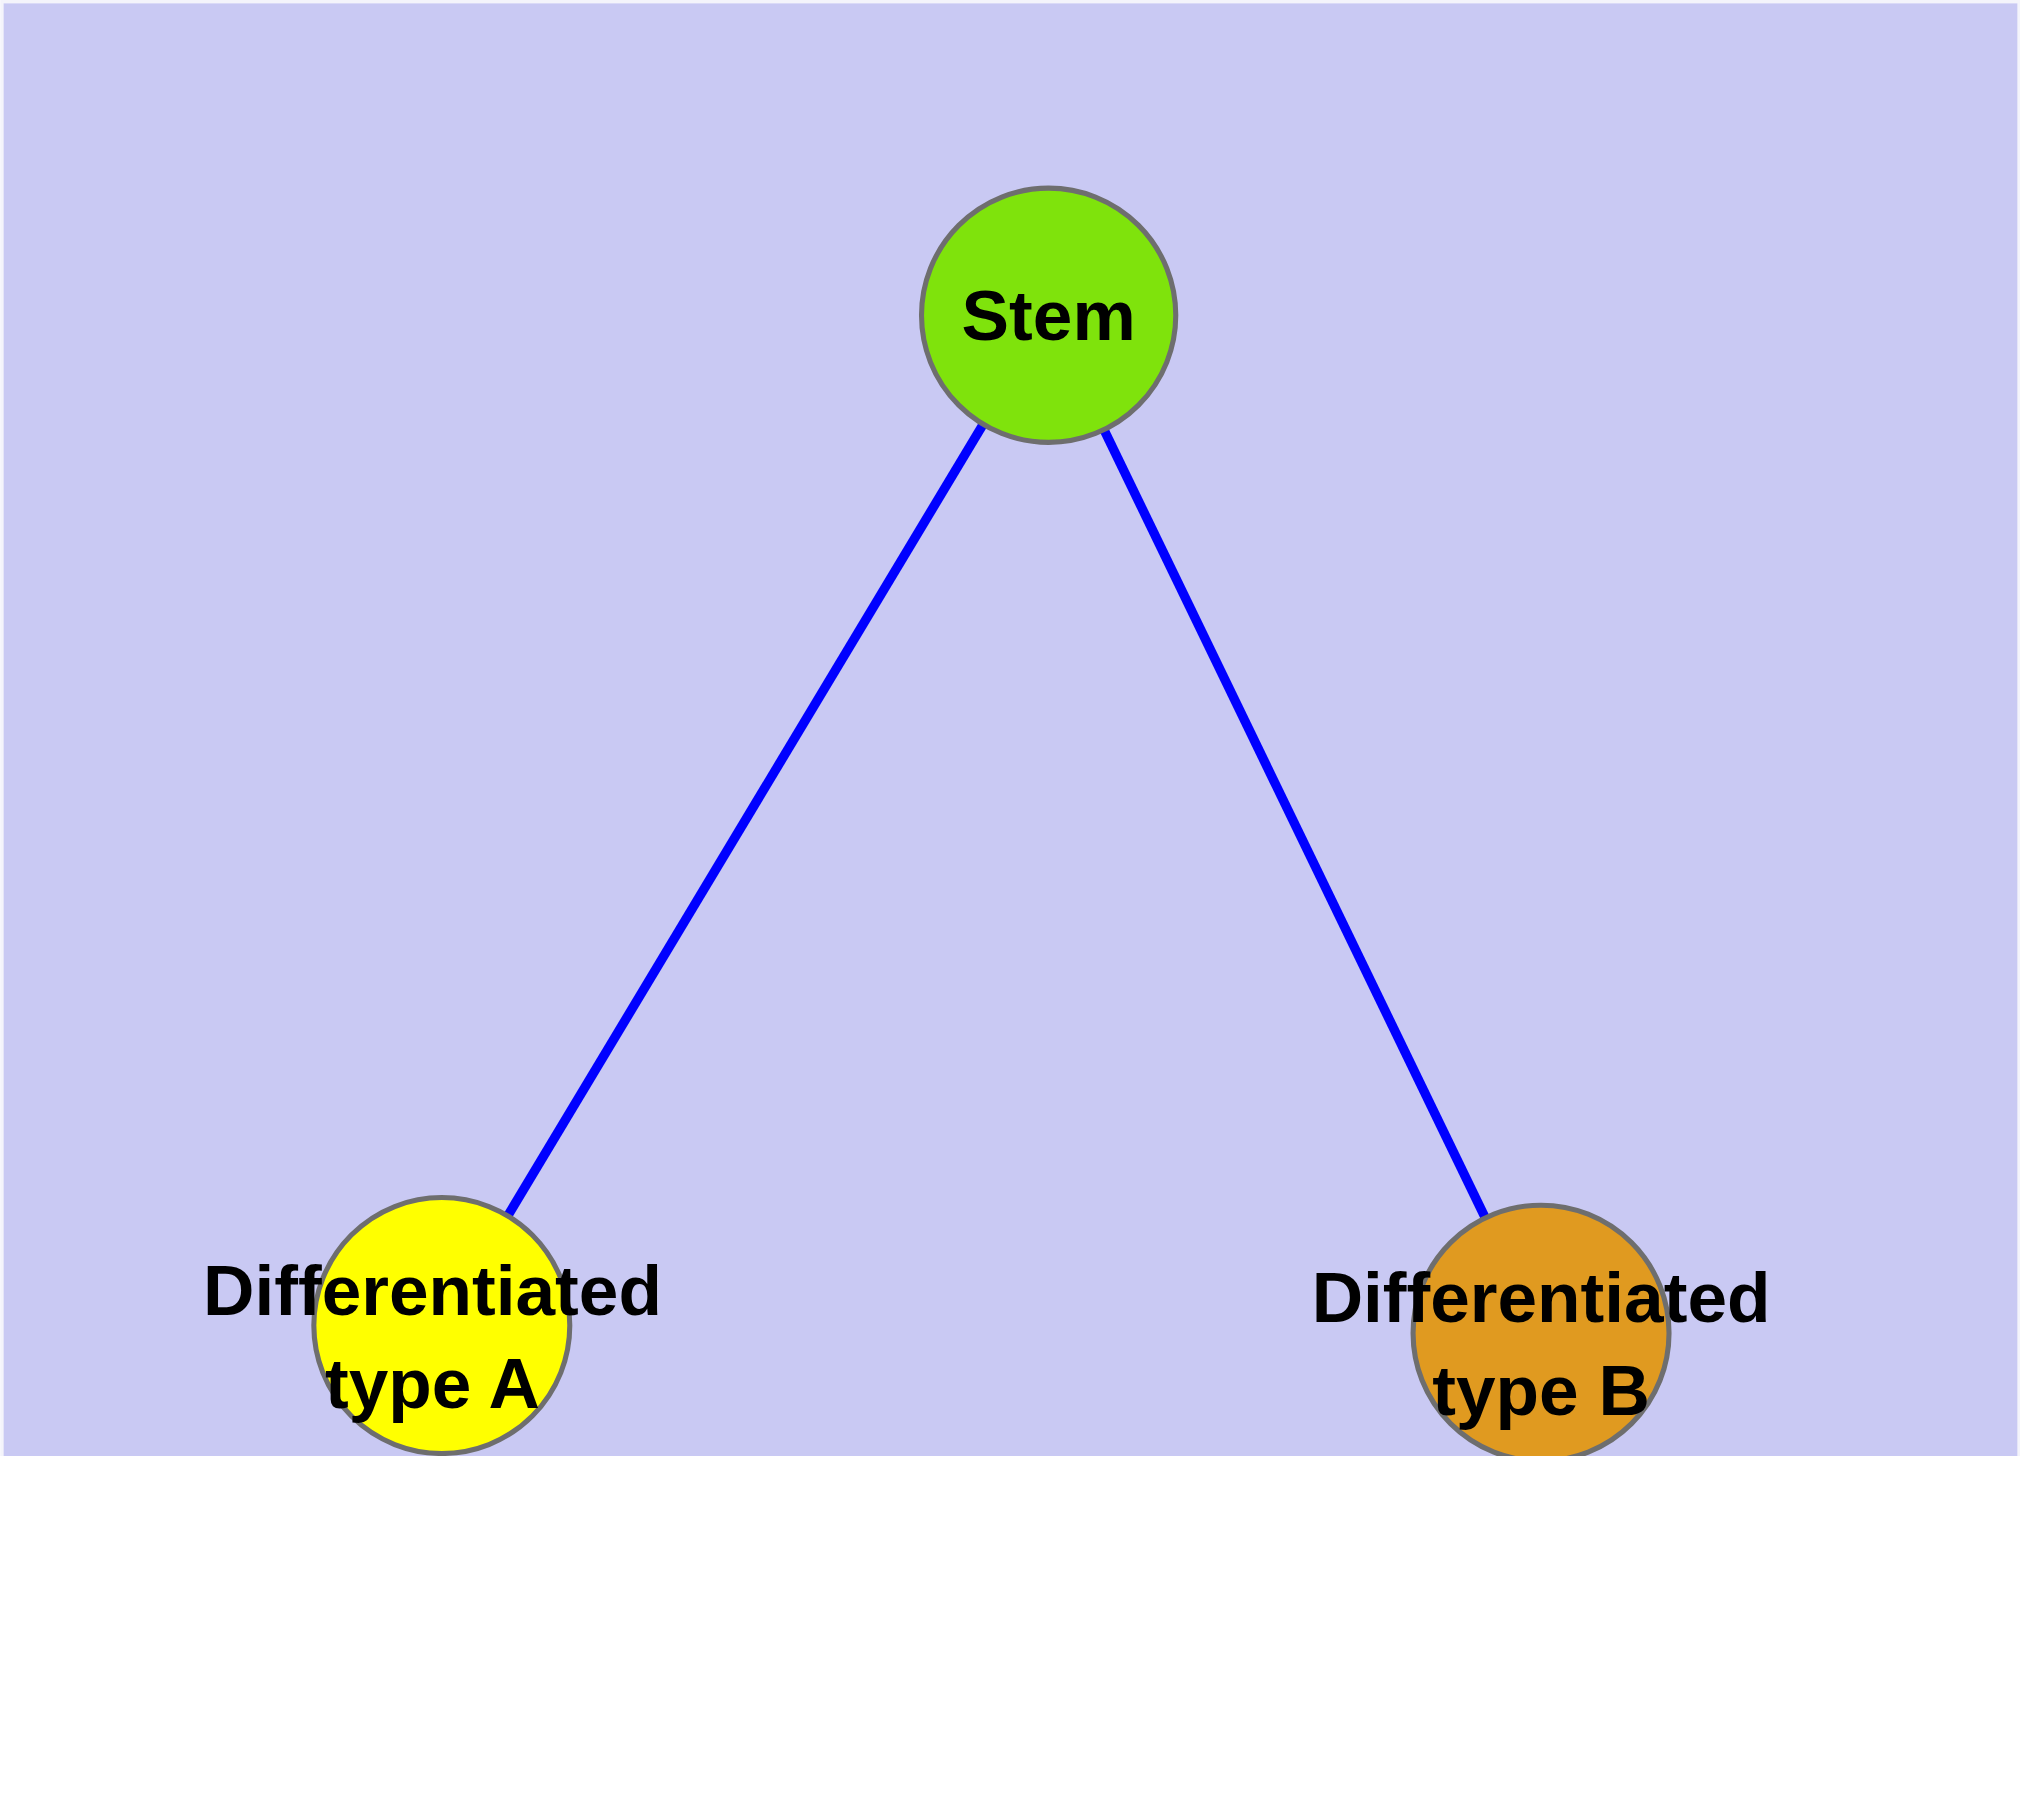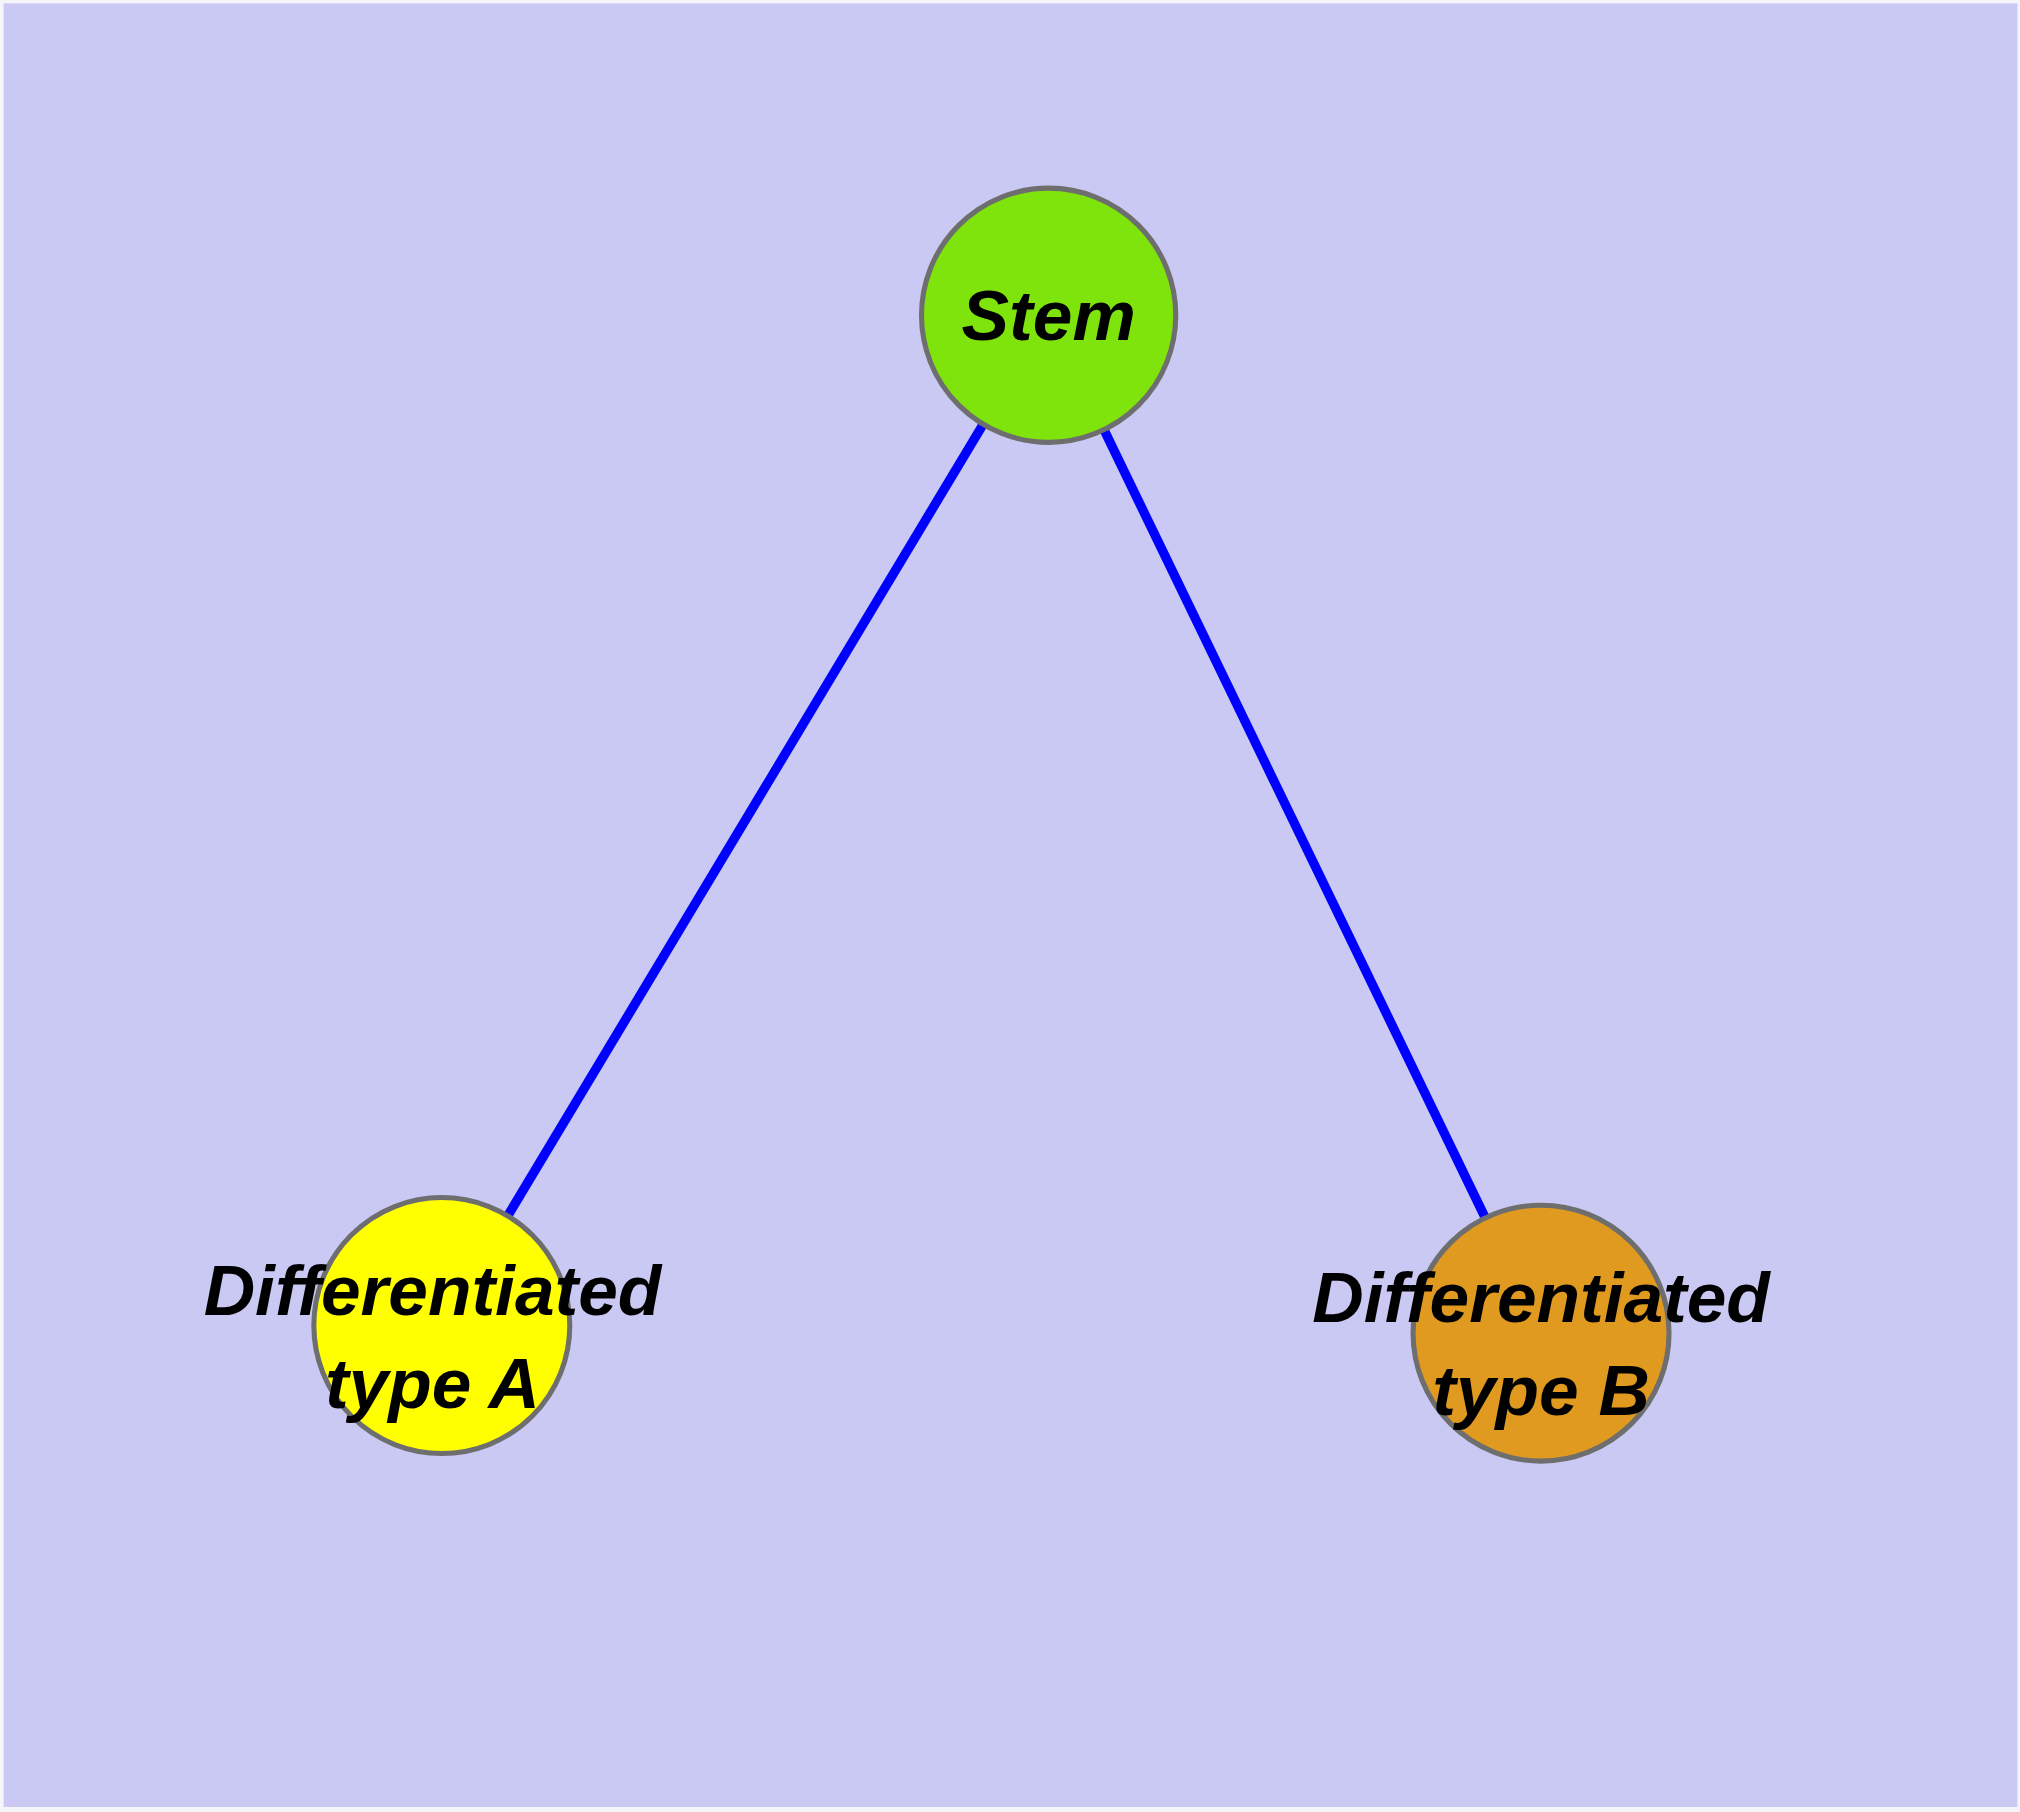--- a/index.html
+++ b/index.html
@@ -3,24 +3,23 @@
 <meta charset="utf-8">
 <style>
   html, body {
     margin: 0;
     padding: 0;
     background: #ffffff;
   }
   .page {
     position: relative;
     width: 2021px;
-    height: 1812px;
+    height: 1456px;
     background: #ffffff;
     overflow: hidden;
-    font-style: italic;
   }
   .page svg {
     position: absolute;
     inset: 0;
     width: 2021px;
     height: 1812px;
     display: block;
   }
   .edge {
     stroke-width: 11;

